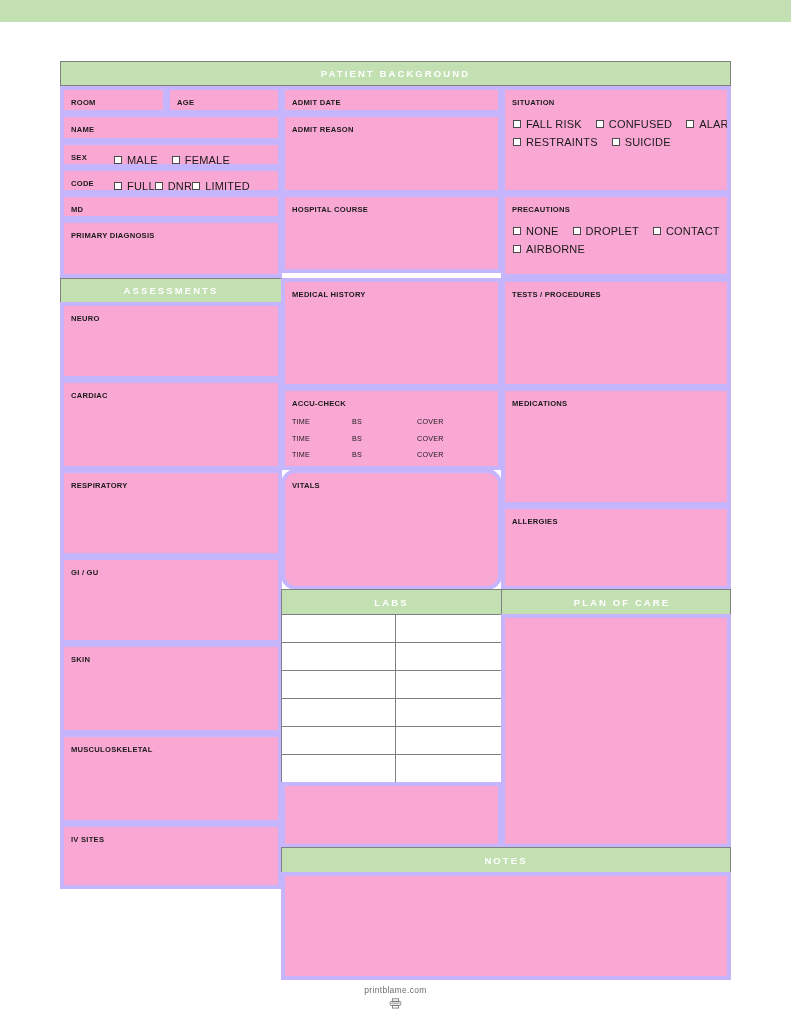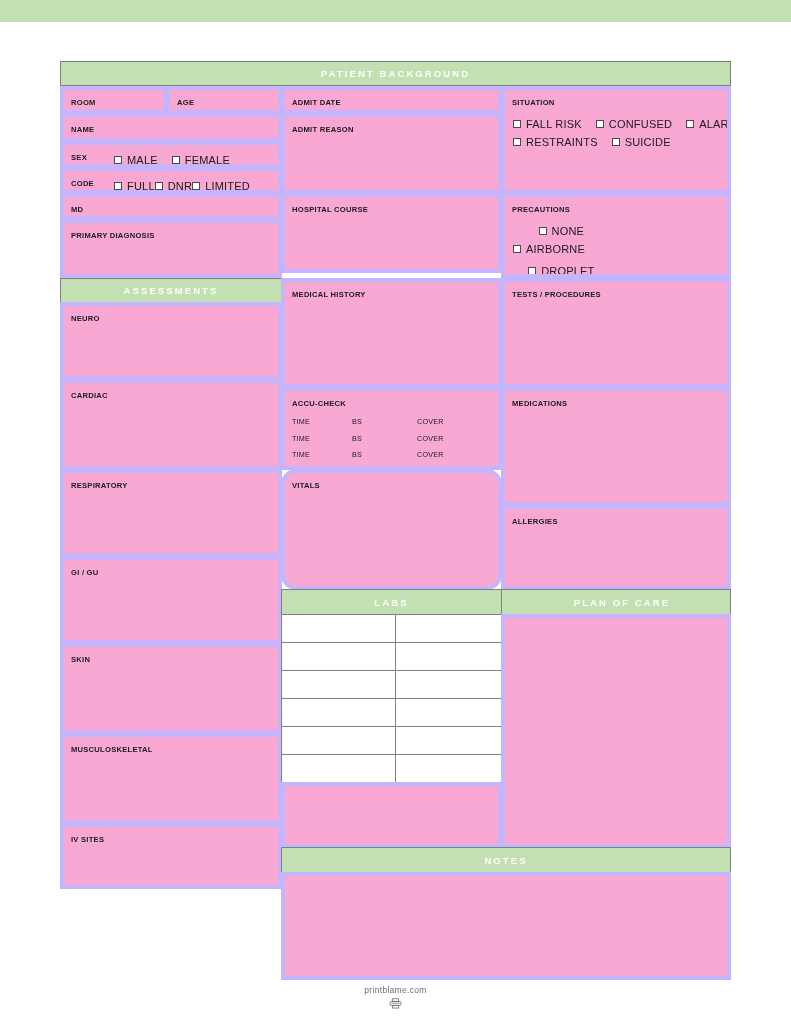--- a/index.html
+++ b/index.html
@@ -234,21 +234,21 @@
       </span>
       <span class="cbitem">
         <span class="cbbox"></span>
         <span class="cbtxt">SUICIDE</span>
       </span>
     </div>
   </div>
 
   <div class="cell" style="left:441px; top:132px; width:230px; height:85px;">
     <span class="lbl">PRECAUTIONS</span>
-    <div class="cbrow" style="left:23px; top:28px; gap:28px;flex-direction:column;">
+    <div class="cbrow" style="left:8px; top:28px; gap:14px;">
       <span class="cbitem">
         <span class="cbbox"></span>
         <span class="cbtxt">NONE</span>
       </span>
       <span class="cbitem">
         <span class="cbbox"></span>
         <span class="cbtxt">DROPLET</span>
       </span>
       <span class="cbitem">
         <span class="cbbox"></span>

